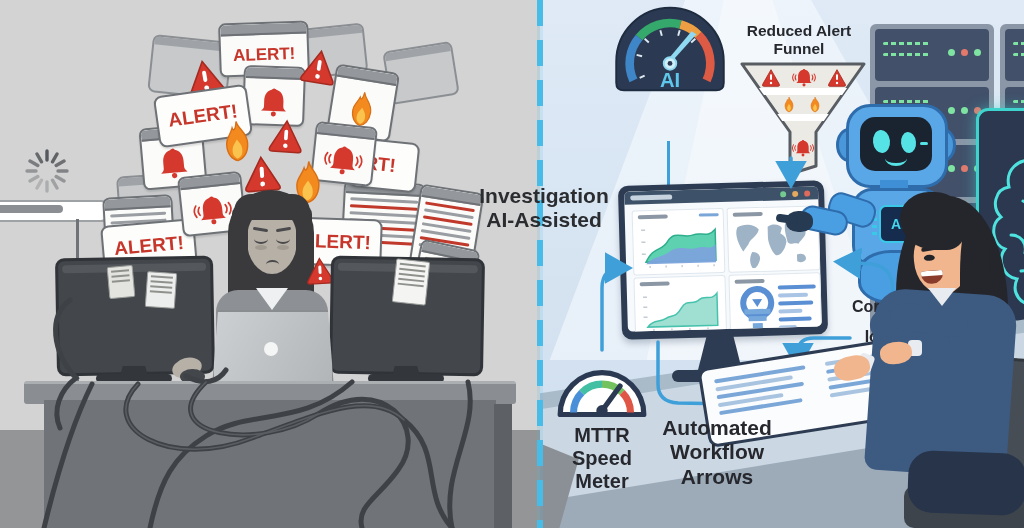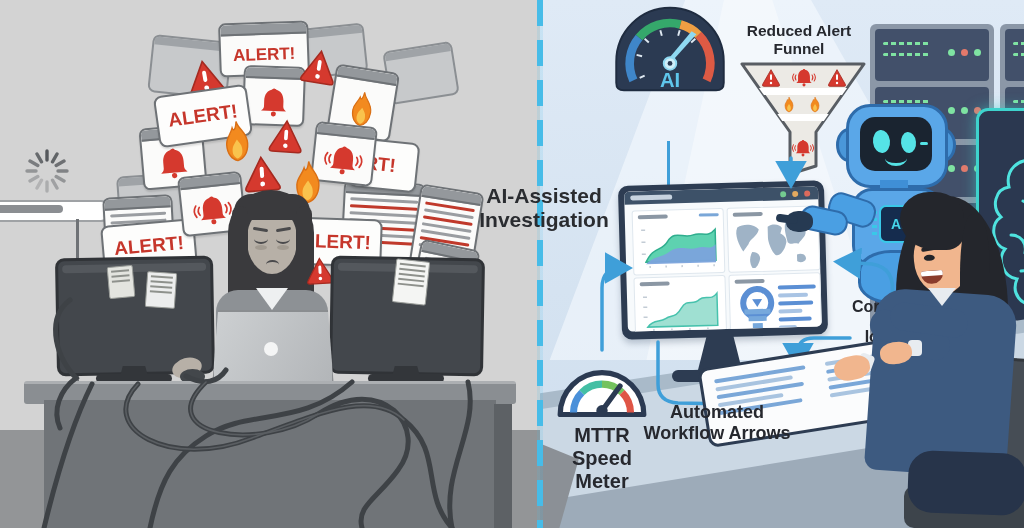--- a/index.html
+++ b/index.html
@@ -306,22 +306,22 @@
         <path d="M186,376 C204,386 218,382 226,370"></path>
       </g>
       <g fill="none" stroke="#5a5e62" stroke-width="1.6" stroke-linecap="round">
         <path d="M138,384 C96,428 170,470 252,438 C322,412 372,390 404,420"></path>
         <path d="M206,382 C150,436 260,452 318,414"></path>
       </g>
     </svg>
   </div>
 
   <div class="abs lbl" style="left:448px;top:184px;width:192px;font-size:21px;z-index:40;color:#2a2c30">
+    <div>Investigation</div>
     <div>AI-Assisted</div>
-    <div>Investigation</div>
   </div>
 
   <div class="right">
     <div class="beam" style="clip-path:polygon(30% 0,56% 0,98% 100%,2% 100%)"></div>
     <div class="beam" style="clip-path:polygon(38% 0,48% 0,72% 100%,22% 100%);background:rgba(255,255,255,.4)"></div>
 
     <div class="rack" style="left:330px;top:24px;width:124px;height:314px;z-index:2">
       <div class="unit">
           <div class="l1"></div>
           <div class="l2"></div>
@@ -593,21 +593,21 @@
           <path d="M28.8 46.8 A30 30 0 0 1 50 38" stroke="#43bfa4"></path>
           <path d="M50 38 A30 30 0 0 1 71.2 46.8" stroke="#74c25f"></path>
           <path d="M71.2 46.8 A30 30 0 0 1 80 68" stroke="#df5546"></path>
         </g>
         <line x1="50" y1="66" x2="69" y2="40" stroke="#2b3a52" stroke-width="5.5" stroke-linecap="round"></line>
         <circle cx="50" cy="66" r="6" fill="#2b3a52"></circle>
       </svg>
     </div>
     <div class="abs lbl" style="left:28px;top:424px;width:68px;font-size:20px;z-index:7">MTTR Speed Meter</div>
 
-    <div class="abs lbl" style="left:98px;top:402px;width:158px;font-size:18px;z-index:9">Automated Workflow Arrows</div>
+    <div class="abs lbl" style="left:98px;top:416px;width:158px;font-size:21px;z-index:9">Automated Workflow Arrows</div>
     <div class="abs lbl" style="left:302px;top:298px;width:100px;font-size:16px;z-index:9">Correlated Logs</div>
     <div class="abs lbl" style="left:314px;top:328px;width:56px;font-size:16px;z-index:9">IoCs</div>
 
     <div class="abs" style="left:162px;top:350px;width:232px;height:74px;background:#fbfcfd;border:3px solid #2d3c52;border-radius:10px;transform:rotate(-9deg);z-index:8;overflow:hidden">
       <div class="abs" style="left:12px;top:10px;width:96px">
         <span class="hbar" style="width:92px;background:#7aa7d8"></span>
           <span class="hbar" style="width:78px;background:#a9c4e0"></span>
         <span class="hbar" style="width:88px;background:#7aa7d8"></span>
           <span class="hbar" style="width:66px;background:#a9c4e0"></span>
         <span class="hbar" style="width:84px;background:#7aa7d8"></span>

